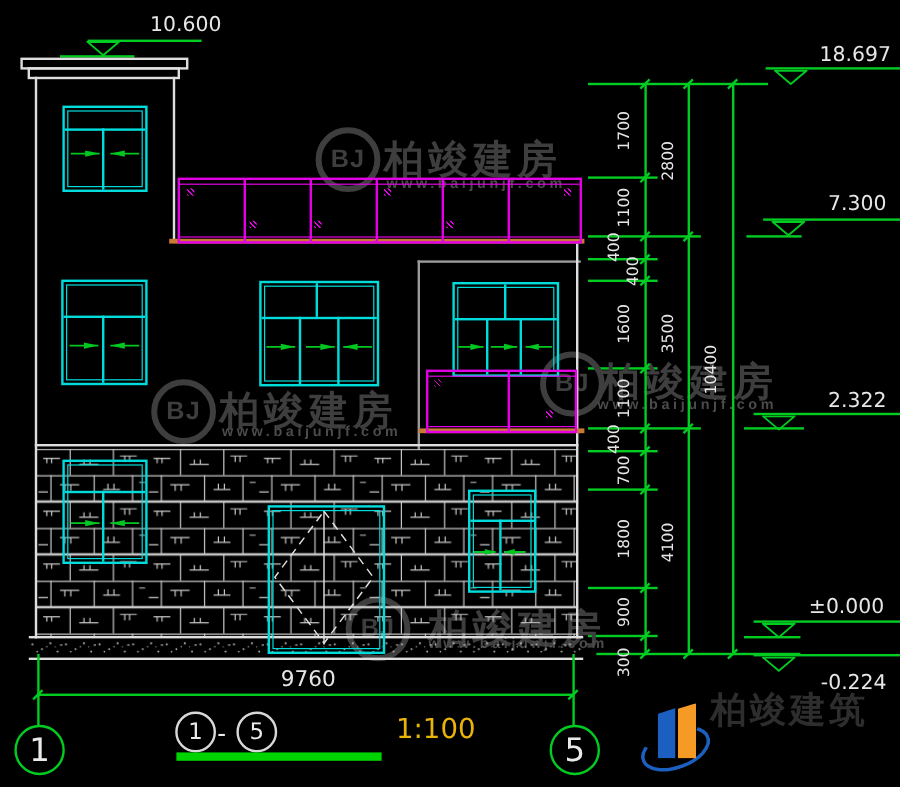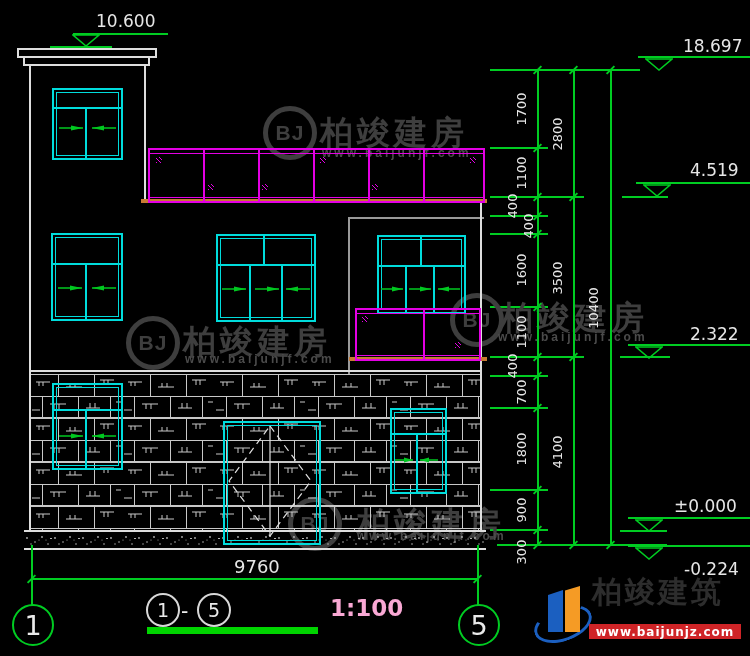--- a/index.html
+++ b/index.html
@@ -48,21 +48,21 @@
   
   .axis-circle{position:absolute;width:38px;height:38px;border:2px solid var(--g);border-radius:50%;
     display:flex;align-items:center;justify-content:center;color:#eaeaea;font-size:27px;z-index:5;
     font-family:"DejaVu Sans",sans-serif;}
   
   .tcircle{position:absolute;width:30px;height:30px;border:2px solid #d8d8d8;border-radius:50%;
     display:flex;align-items:center;justify-content:center;color:#eaeaea;font-size:19px;z-index:5;
     font-family:"DejaVu Sans",sans-serif;}
   .title-cn{position:absolute;color:#ececec;font-size:30px;letter-spacing:2px;white-space:nowrap;z-index:5;}
   .title-dash{position:absolute;color:#ececec;font-size:22px;z-index:5;}
-  .title-scale{position:absolute;color:#f9a8d4;font-size:23px;z-index:5;font-family:"DejaVu Sans",sans-serif;font-weight:bold;}
+  .title-scale{position:absolute;color:#eab308;font-size:23px;z-index:5;font-family:"DejaVu Sans",sans-serif;}
   .title-bar{position:absolute;height:7px;background:#00d400;z-index:5;}
   
   .wm-circle{position:absolute;width:44px;height:44px;border:5px solid #3e3e3e;border-radius:50%;
     color:#3e3e3e;display:flex;align-items:center;justify-content:center;
     font-size:21px;font-weight:bold;letter-spacing:1px;z-index:1;}
   .wm-name{position:absolute;color:#3e3e3e;font-size:33px;font-weight:bold;letter-spacing:4px;
     white-space:nowrap;z-index:1;}
   .wm-url{position:absolute;color:#4b4b4b;font-size:12px;font-weight:bold;letter-spacing:3px;
     white-space:nowrap;z-index:1;}
   
@@ -261,31 +261,31 @@
               <circle cx="15" cy="6" r="0.6"></circle>
             <circle cx="22" cy="6" r="0.5"></circle>
               <rect x="26" y="4" width="2" height="1"></rect>
           </g>
         </pattern>
       </defs>
       <rect width="462" height="12" fill="url(#stip)"></rect>
     </svg>
   </div>
 
-  <span class="elev-text" style="left:96px;top:11px">10.600</span>
+  <span class="elev-text" style="left:125px;top:11px">10.600</span>
   <svg class="tri" style="left:72px;top:34px" width="28" height="13">
       <polygon points="1,1 27,1 14,12" fill="none" stroke="#00cc22" stroke-width="1.5"></polygon>
     </svg>
 
   <span class="elev-text" style="left:683px;top:36px">18.697</span>
   <svg class="tri" style="left:645px;top:58px" width="28" height="13">
       <polygon points="1,1 27,1 14,12" fill="none" stroke="#00cc22" stroke-width="1.5"></polygon>
     </svg>
 
-  <span class="elev-text" style="left:690px;top:160px">4.519</span>
+  <span class="elev-text" style="left:690px;top:160px">7.300</span>
   <svg class="tri" style="left:643px;top:184px" width="28" height="13">
       <polygon points="1,1 27,1 14,12" fill="none" stroke="#00cc22" stroke-width="1.5"></polygon>
     </svg>
 
   <span class="elev-text" style="left:690px;top:324px">2.322</span>
   <svg class="tri" style="left:635px;top:346px" width="28" height="13">
       <polygon points="1,1 27,1 14,12" fill="none" stroke="#00cc22" stroke-width="1.5"></polygon>
     </svg>
 
   <span class="elev-text" style="left:674px;top:496px">±0.000</span>
@@ -326,23 +326,20 @@
   <div class="tcircle" style="left:197px;top:593px">5</div>
   <span class="title-scale" style="left:330px;top:595px">1:100</span>
   <div class="title-bar" style="left:147px;top:627px;width:171px"></div>
 
   <div class="brand-icon" style="left:535px;top:583px;width:54px;height:58px">
     <div style="position:absolute;left:-2px;top:24px;width:54px;height:28px;border:3px solid #1b5fc0;border-radius:50%;transform:rotate(-20deg);border-top-color:transparent;"></div>
     <div style="position:absolute;left:13px;top:7px;width:15px;height:42px;background:#1b5fc0;clip-path:polygon(0 12%,100% 0,100% 100%,0 100%);"></div>
     <div style="position:absolute;left:30px;top:3px;width:15px;height:46px;background:#f59b25;clip-path:polygon(0 10%,100% 0,100% 100%,0 100%);"></div>
   </div>
   <span class="brand-name" style="left:592px;top:572px">柏竣建筑</span>
-  <div class="brand-banner" style="left:589px;top:624px">
-    <span>www.baijunjz.com</span>
-  </div>
 
 <div class="hl gl" style="left: 490px; top: 69px; width: 150px;"></div>
     <div class="hl gl" style="left: 490px; top: 147px; width: 58px;"></div>
     <div class="hl gl" style="left: 490px; top: 196px; width: 94px;"></div>
     <div class="hl gl" style="left: 490px; top: 215px; width: 58px;"></div>
     <div class="hl gl" style="left: 490px; top: 233px; width: 58px;"></div>
     <div class="hl gl" style="left: 490px; top: 306px; width: 58px;"></div>
     <div class="hl gl" style="left: 490px; top: 356px; width: 94px;"></div>
     <div class="hl gl" style="left: 490px; top: 375px; width: 58px;"></div>
     <div class="hl gl" style="left: 490px; top: 407px; width: 58px;"></div>

